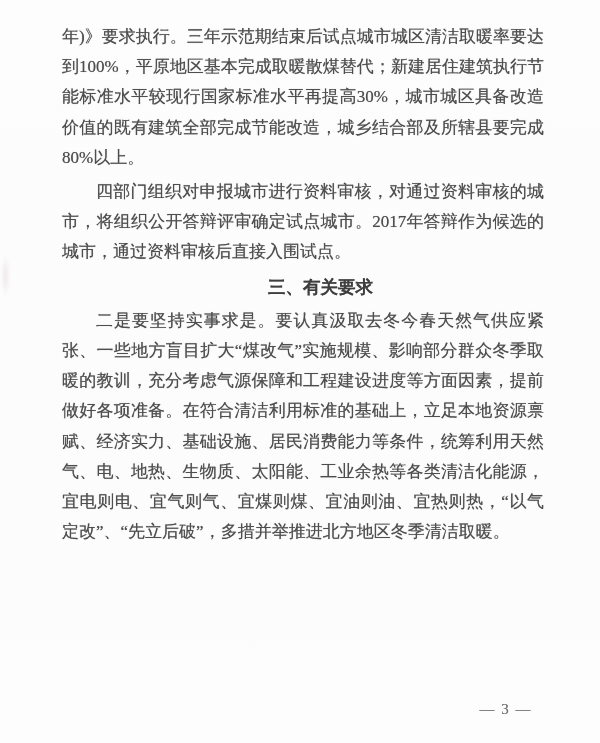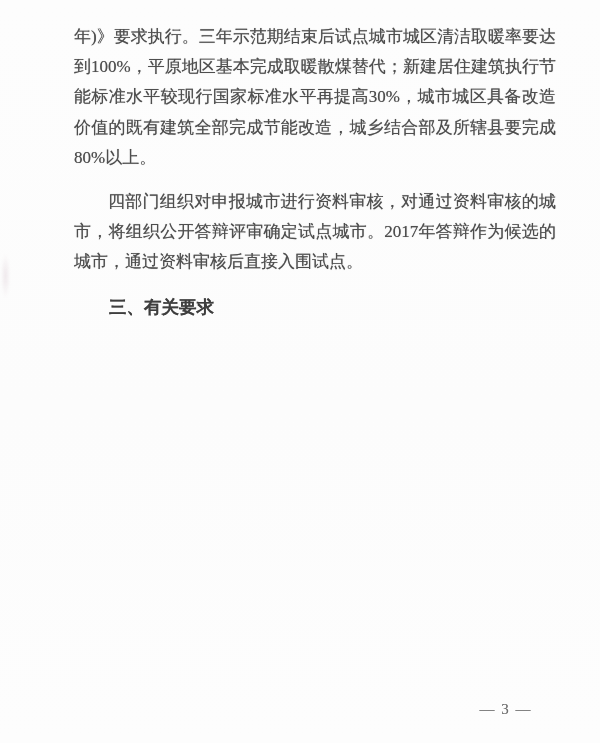--- a/index.html
+++ b/index.html
@@ -10,44 +10,45 @@
   .page {
     position: relative;
     width: 600px;
     height: 743px;
     background: linear-gradient(180deg, #fdfdfd 0%, #fcfcfc 55%, #fdfdfd 100%);
     overflow: hidden;
     font-family: "Liberation Serif", "DejaVu Serif", serif;
   }
   .content {
     position: absolute;
-    left: 74px;
+    left: 62px;
     top: 22px;
     width: 482px;
   }
   .para {
     margin: 0;
     font-size: 17px;
     line-height: 30.2px;
     color: #4e4e4e;
     text-align: justify;
     text-justify: inter-character;
     text-shadow: 0 0 0.7px rgba(90, 90, 90, 0.75);
   }
   .para.indent { text-indent: 2em; }
-  .block + .block { margin-top: 14px; }
+  .block + .block { margin-top: 4px; }
   .heading {
     margin: 0;
     font-family: "Liberation Sans", "DejaVu Sans", sans-serif;
     font-weight: 700;
     font-size: 17.5px;
     line-height: 30.2px;
     color: #3e3e3e;
     text-indent: 2em;
     text-shadow: 0 0 0.6px rgba(70, 70, 70, 0.7);
+    text-align: center;
   }
   .page-number {
     position: absolute;
     top: 699px;
     right: 68px;
     font-size: 15px;
     line-height: 20px;
     color: #6f6f6f;
     letter-spacing: 1.5px;
     font-family: "Liberation Serif", "DejaVu Serif", serif;
@@ -72,16 +73,17 @@
   <div class="scan-smudge"></div>
 
   <div class="content">
     <p class="para block">年)》要求执行。三年示范期结束后试点城市城区清洁取暖率要达到100%，平原地区基本完成取暖散煤替代；新建居住建筑执行节能标准水平较现行国家标准水平再提高30%，城市城区具备改造价值的既有建筑全部完成节能改造，城乡结合部及所辖县要完成80%以上。</p>
 
     <p class="para indent block">四部门组织对申报城市进行资料审核，对通过资料审核的城市，将组织公开答辩评审确定试点城市。2017年答辩作为候选的城市，通过资料审核后直接入围试点。</p>
 
     <p class="heading block">三、有关要求</p>
 
 
+    <p class="para indent block">二是要坚持实事求是。要认真汲取去冬今春天然气供应紧张、一些地方盲目扩大“煤改气”实施规模、影响部分群众冬季取暖的教训，充分考虑气源保障和工程建设进度等方面因素，提前做好各项准备。在符合清洁利用标准的基础上，立足本地资源禀赋、经济实力、基础设施、居民消费能力等条件，统筹利用天然气、电、地热、生物质、太阳能、工业余热等各类清洁化能源，宜电则电、宜气则气、宜煤则煤、宜油则油、宜热则热，“以气定改”、“先立后破”，多措并举推进北方地区冬季清洁取暖。</p>
   </div>
 
   <div class="page-number">— 3 —</div>
 </div>
 
 </body></html>

